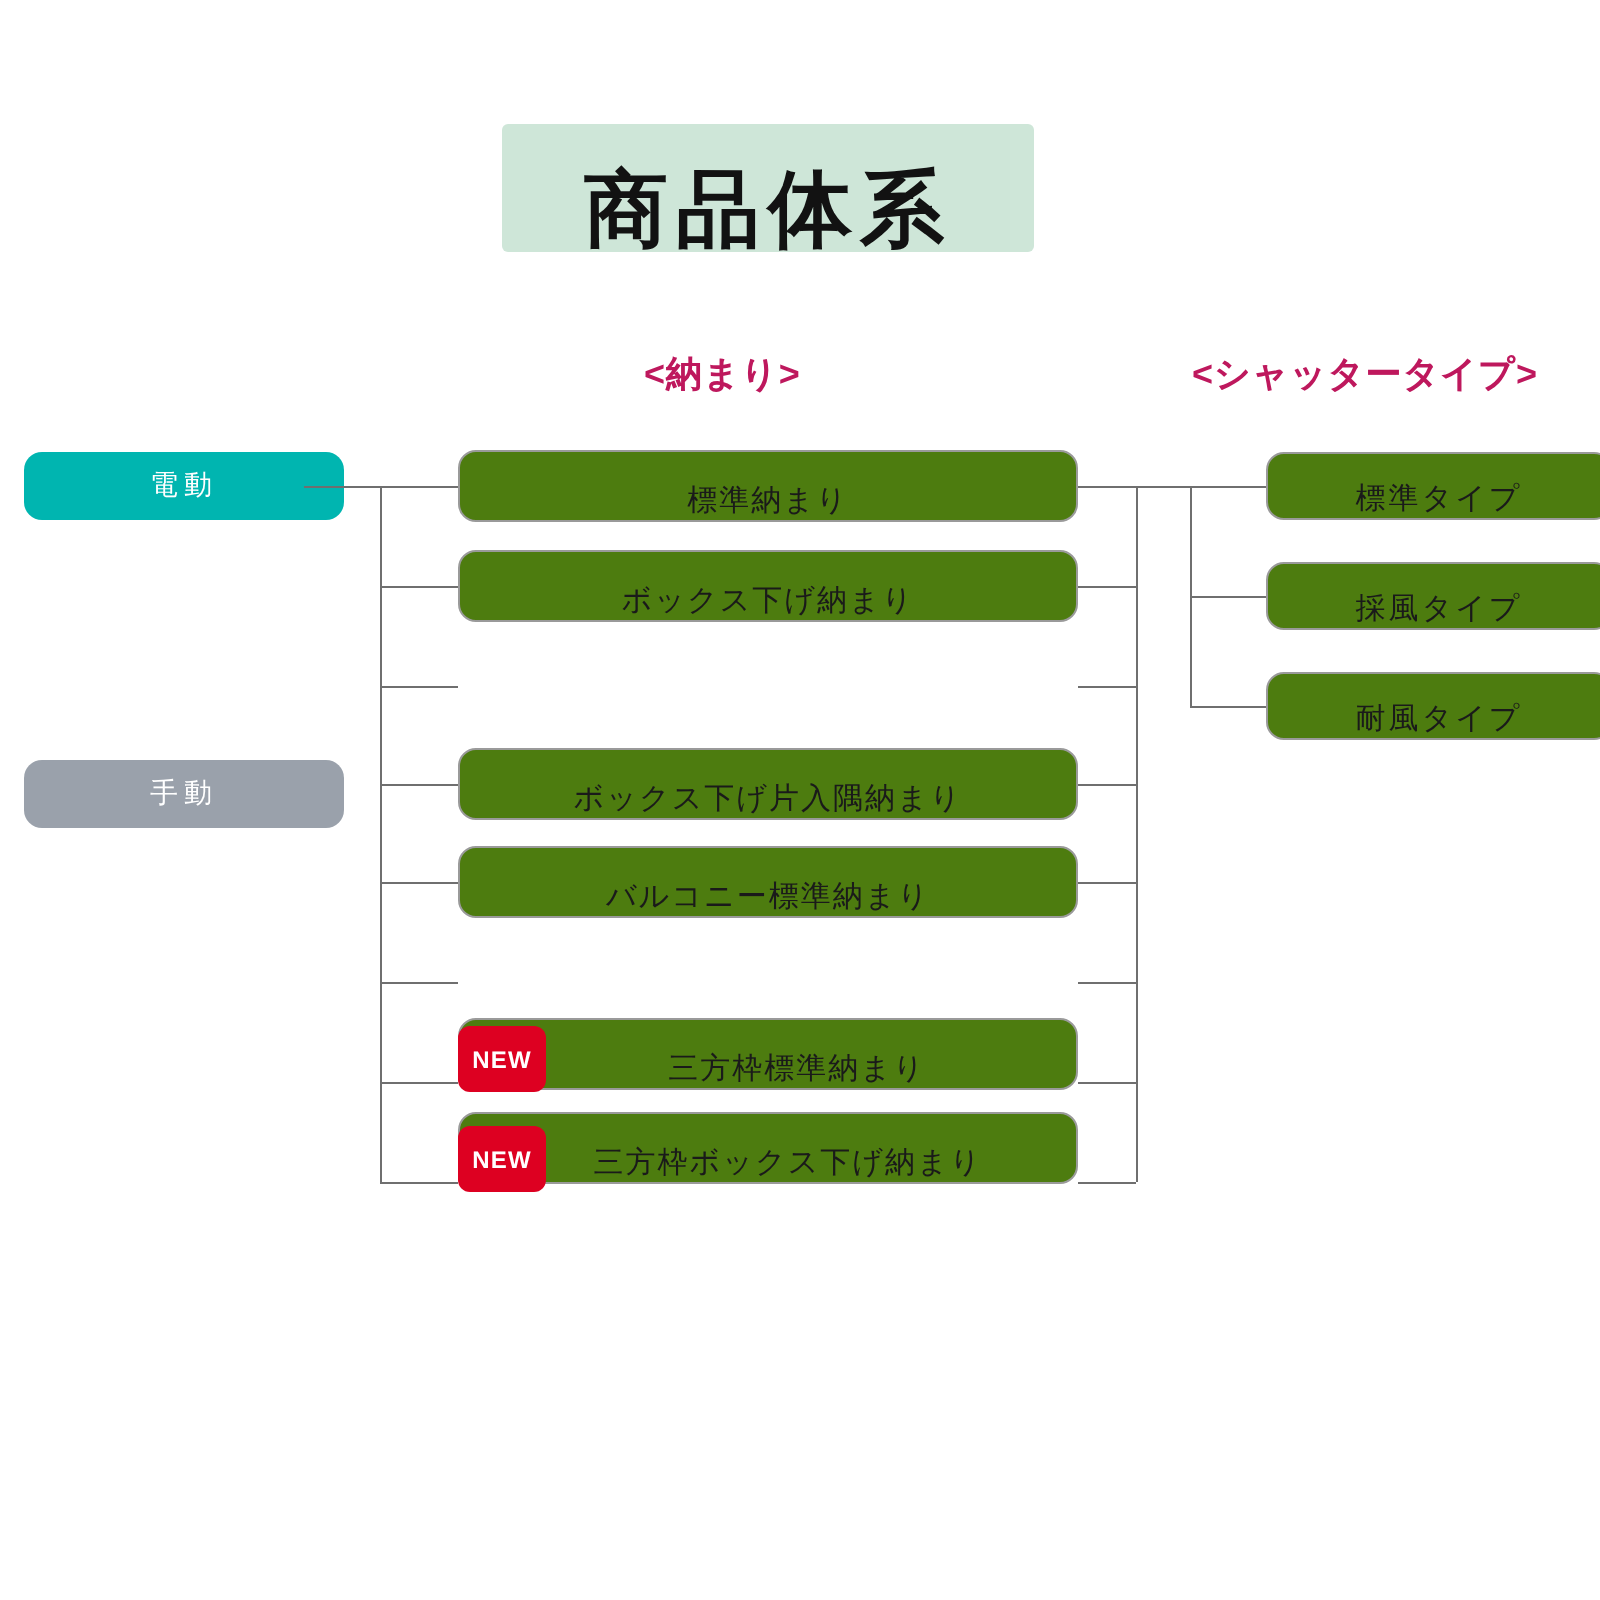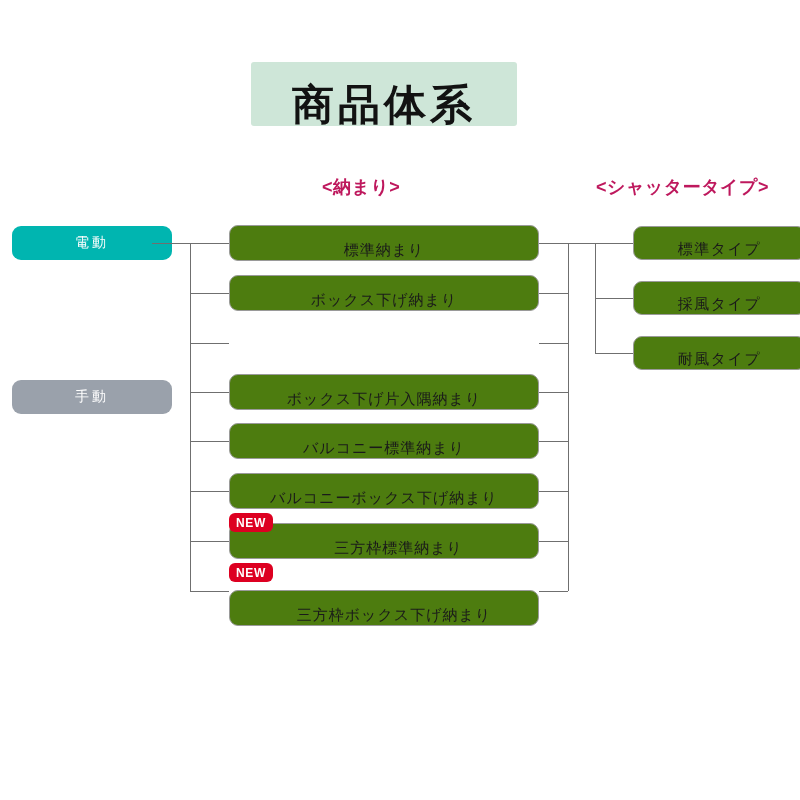--- a/index.html
+++ b/index.html
@@ -103,21 +103,21 @@
   }
   .right-node .node-label {
     letter-spacing: 1.5px;
   }
 
   
   .new-badge {
     position: absolute;
     left: 229px;
     width: 44px;
-    height: 19px;
+    height: 33px;
     background: #dd0021;
     border-radius: 6px;
     display: flex;
     align-items: center;
     justify-content: center;
     z-index: 5;
   }
   .new-badge-text {
     font-size: 12px;
     font-weight: bold;
@@ -183,27 +183,24 @@
   </div>
   <div class="node mid-node" style="top:275px;">
     <span class="node-label">ボックス下げ納まり</span>
   </div>
   <div class="node mid-node" style="top:423px;">
     <span class="node-label">バルコニー標準納まり</span>
   </div>
   <div class="node mid-node" style="top:374px;">
     <span class="node-label">ボックス下げ片入隅納まり</span>
   </div>
-  <div class="node mid-node" style="top:473px;">
-    <span class="node-label">バルコニーボックス下げ納まり</span>
-  </div>
-  <div class="node mid-node" style="top:523px;padding-left:29px;">
+  <div class="node mid-node" style="top:509px;padding-left:29px;">
     <span class="node-label">三方枠標準納まり</span>
   </div>
-  <div class="node mid-node" style="top:590px;padding-left:20px;">
+  <div class="node mid-node" style="top:556px;padding-left:20px;">
     <span class="node-label">三方枠ボックス下げ納まり</span>
   </div>
 
   <div class="new-badge" style="top:513px;">
     <span class="new-badge-text">NEW</span>
   </div>
   <div class="new-badge" style="top:563px;">
     <span class="new-badge-text">NEW</span>
   </div>
 

